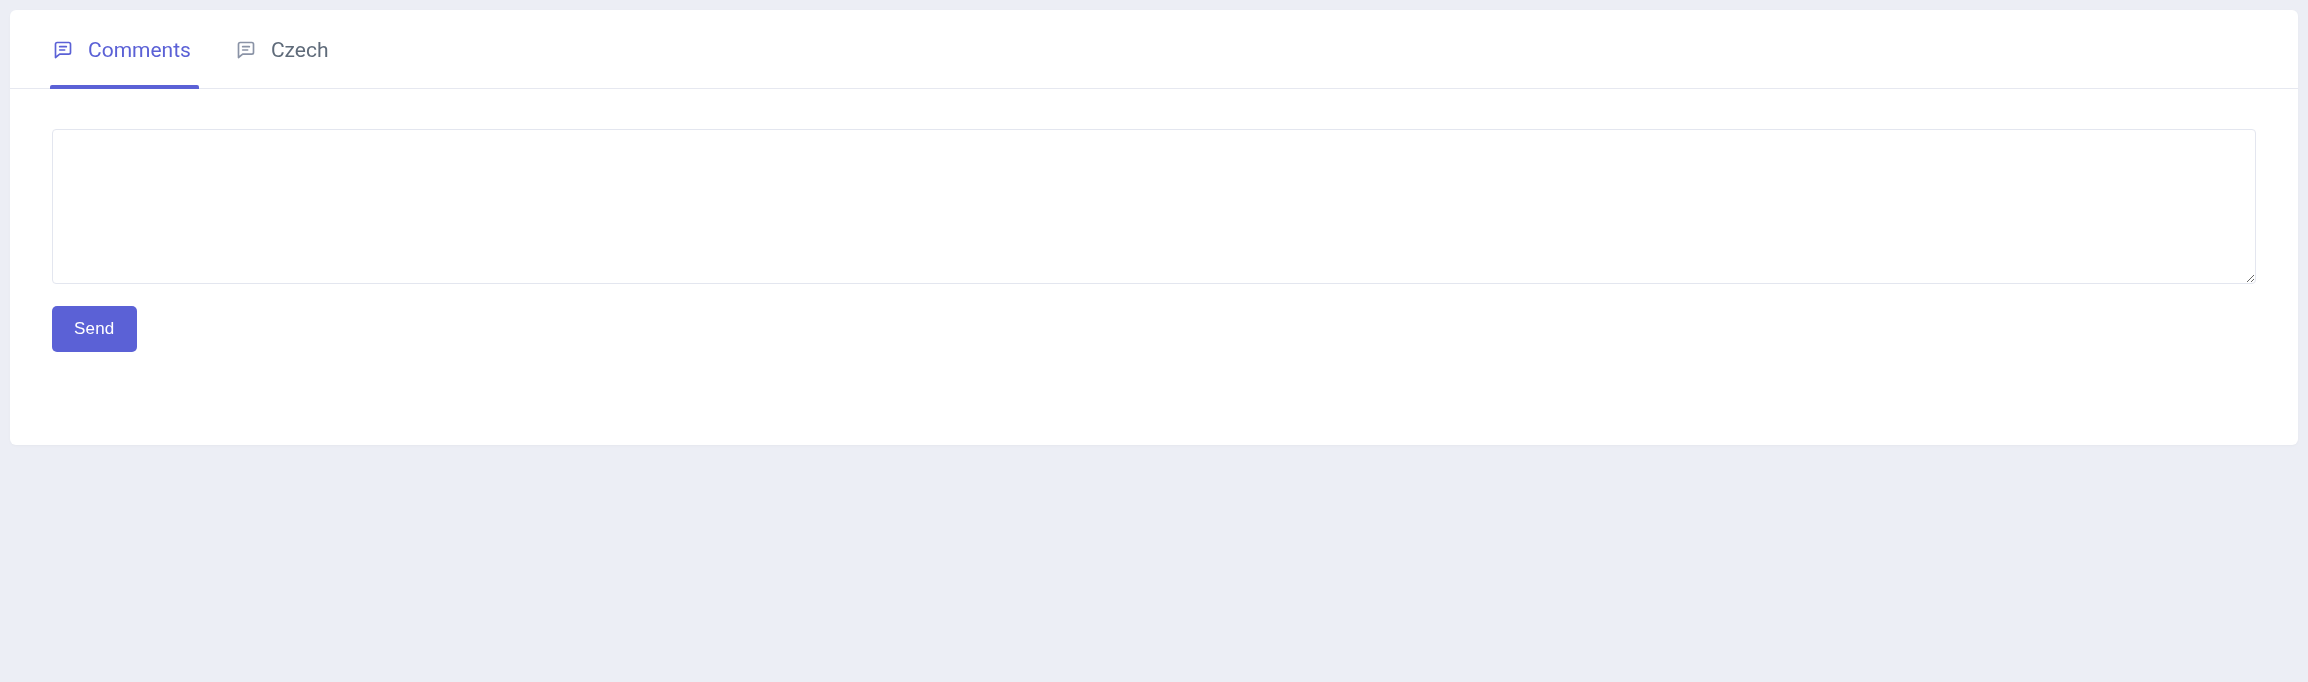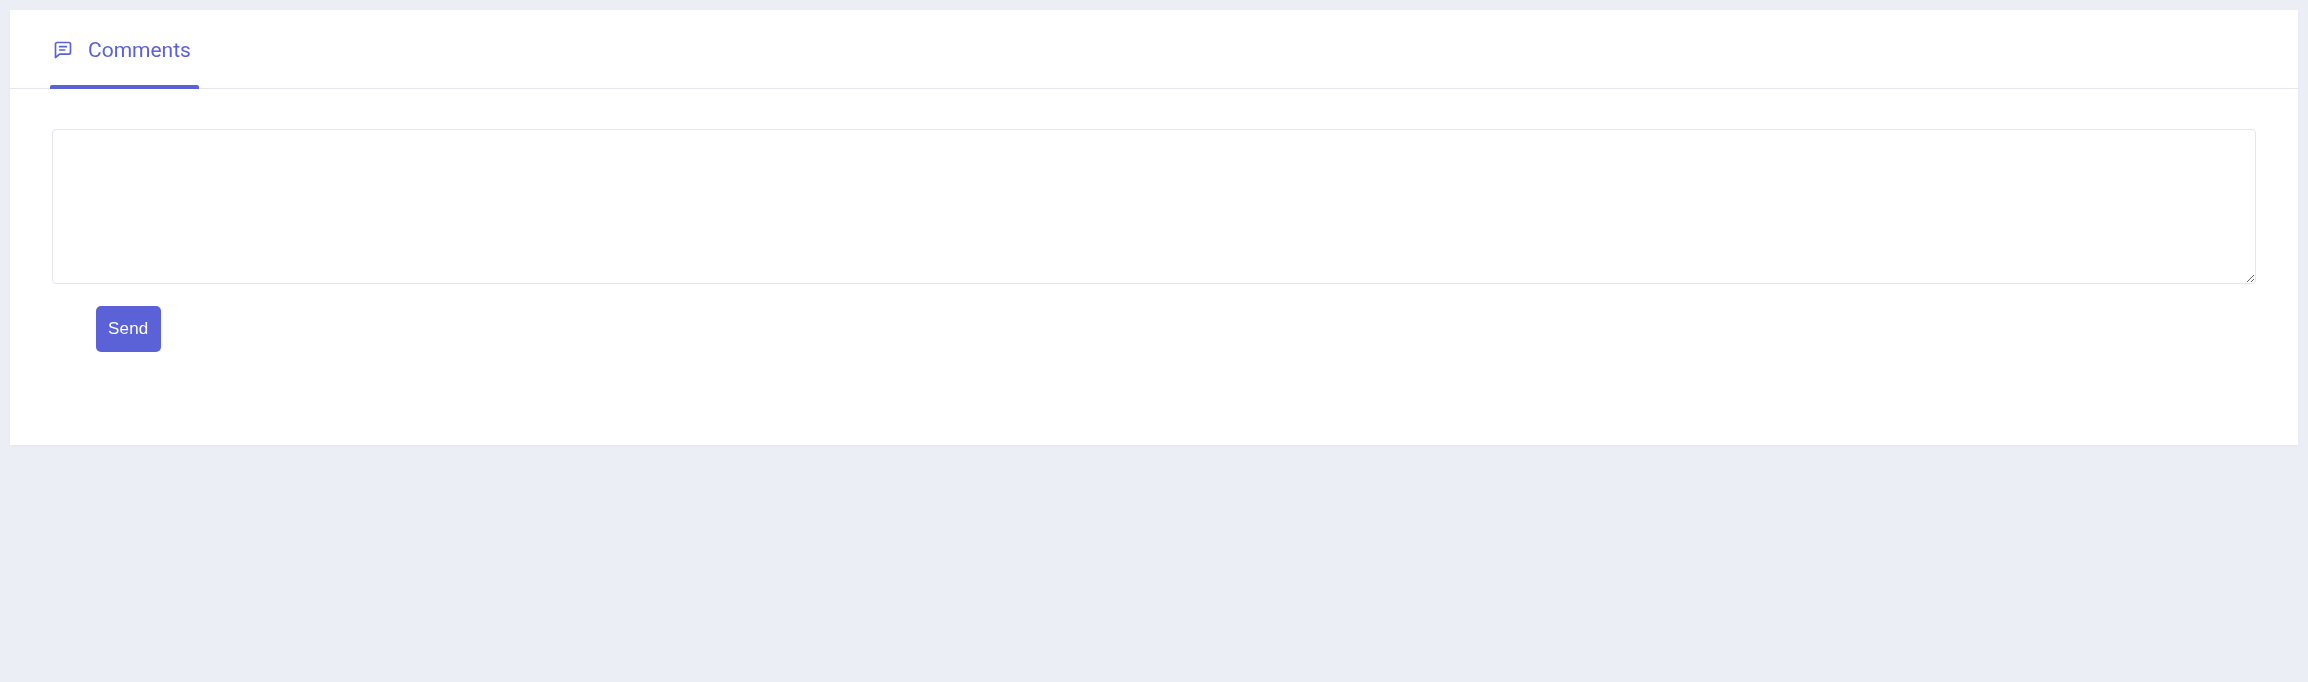--- a/index.html
+++ b/index.html
@@ -3,21 +3,21 @@
 <meta charset="utf-8">
 <style>
   * { box-sizing: border-box; margin: 0; padding: 0; }
   body {
     background: #eceef5;
     font-family: -apple-system, BlinkMacSystemFont, "Segoe UI", Roboto, "Helvetica Neue", Arial, sans-serif;
     padding: 10px;
   }
   .card {
     background: #ffffff;
-    border-radius: 0;
+    border-radius: 6px;
     min-height: 435px;
     display: flex;
     flex-direction: column;
     box-shadow: 0 1px 3px rgba(0,0,0,0.03);
   }
   .tabs {
     display: flex;
     align-items: center;
     padding: 0 42px;
     border-bottom: 1px solid #e6e8f0;
@@ -70,46 +70,55 @@
     font-family: inherit;
     font-size: 16px;
     color: #556176;
     outline: none;
   }
   .send-btn {
     align-self: flex-start;
     background: #5b61d6;
     color: #ffffff;
     border: none;
-    padding: 13px 12px;
+    padding: 13px 22px;
     font-size: 17px;
     border-radius: 5px;
     cursor: pointer;
     letter-spacing: 0.2px;
-    margin-left: 44px;
   }
 </style>
 </head>
 <body>
 
 <div class="card">
 
   <div class="tabs">
 
     <div class="tab active">
       <span class="icon">
         <svg width="20" height="20" viewBox="0 0 24 24" fill="none" stroke="#5b61d6" stroke-width="2" stroke-linecap="round" stroke-linejoin="round">
           <path d="M21 15a2 2 0 0 1-2 2H8l-5 4V5a2 2 0 0 1 2-2h14a2 2 0 0 1 2 2z"></path>
           <line x1="8" y1="8" x2="16" y2="8"></line>
           <line x1="8" y1="12" x2="14" y2="12"></line>
         </svg>
       </span>
       <span>Comments</span>
     </div>
 
+    <div class="tab">
+      <span class="icon">
+        <svg width="20" height="20" viewBox="0 0 24 24" fill="none" stroke="#8a93a6" stroke-width="2" stroke-linecap="round" stroke-linejoin="round">
+          <path d="M21 15a2 2 0 0 1-2 2H8l-5 4V5a2 2 0 0 1 2-2h14a2 2 0 0 1 2 2z"></path>
+          <line x1="8" y1="8" x2="16" y2="8"></line>
+          <line x1="8" y1="12" x2="14" y2="12"></line>
+        </svg>
+      </span>
+      <span>Czech</span>
+    </div>
 
 
   </div>
 
   <div class="body">
     <textarea class="comment-box" placeholder="" style=""></textarea>
 
     <button class="send-btn">Send</button>
   </div>
 

